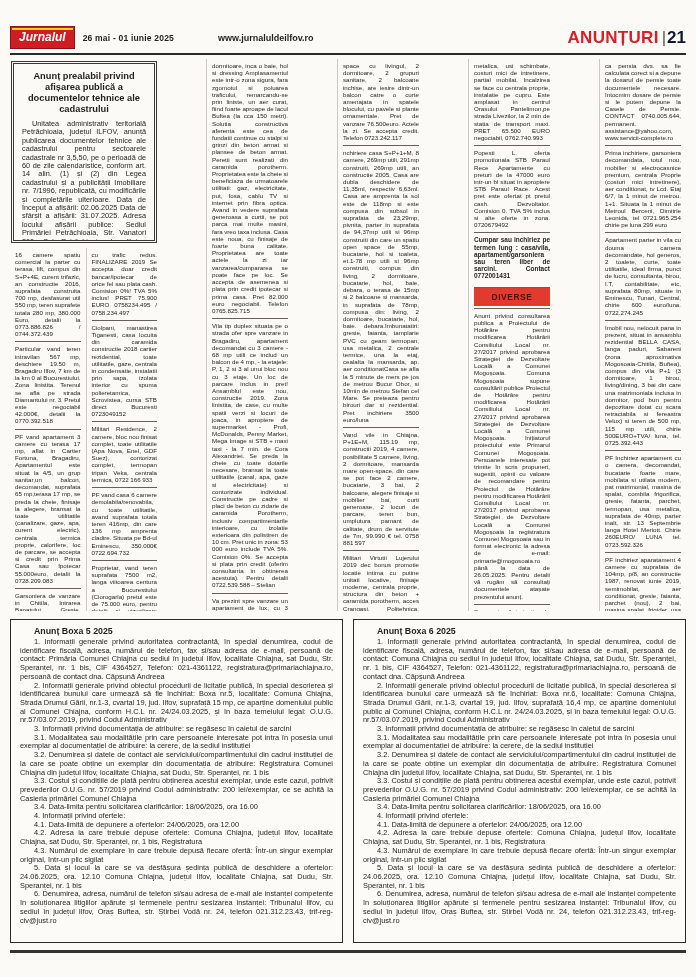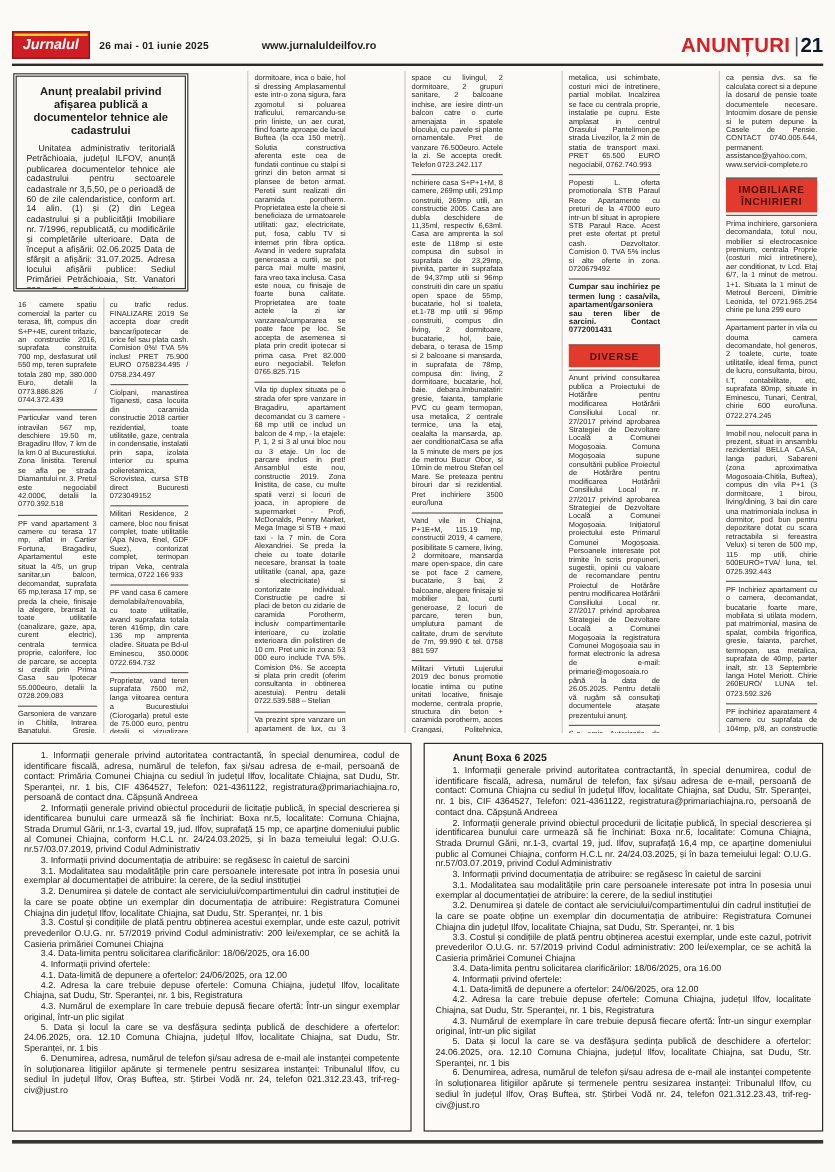--- a/index.html
+++ b/index.html
@@ -124,33 +124,33 @@
         <div class="ad bold-ad">Cumpar sau inchiriez pe termen lung : casa/vila, apartament/garsoniera sau teren liber de sarcini. Contact 0772001431</div>
         <div class="ad banner">DIVERSE</div>
         <div class="ad">Anunt privind consultarea publica a Proiectului de Hotărâre pentru modificarea Hotărârii Consiliului Local nr. 27/2017 privind aprobarea Strategiei de Dezvoltare Locală a Comunei Mogoșoaia. Comuna Mogoșoaia supune consultării publice Proiectul de Hotărâre pentru modificarea Hotărârii Consiliului Local nr. 27/2017 privind aprobarea Strategiei de Dezvoltare Locală a Comunei Mogoșoaia. Inițiatorul proiectului este Primarul Comunei Mogoșoaia. Persoanele interesate pot trimite în scris propuneri, sugestii, opinii cu valoare de recomandare pentru Proiectul de Hotărâre pentru modificarea Hotărârii Consiliului Local nr. 27/2017 privind aprobarea Strategiei de Dezvoltare Locală a Comunei Mogoșoaia la registratura Comunei Mogoșoaia sau in format electronic la adresa de e-mail: primarie@mogosoaia.ro până la data de 26.05.2025. Pentru detalii vă rugăm să consultați documentele atașate prezentului anunț.</div>
         <div class="ad">S-a emis Autorizatia de construire nr. 10529 din data de 12.12.2023 Denumire: Construire imobil locuinte colective P+4E+5E retras, locuri de parcare, amenajare incinta si organizare de santier.</div>
         <div class="ad">Cererile de înscriere și dosarele întocmite pentru participare la procedură pot fi depuse până la data de 25.09.2023, ora 10, la registratura primariei. Rezultatul atribuirii se va anunta in termen de 3 zile de la data incheierii procedurii.</div>
         <div class="ad">Agentia PERMANENT ASSISTANCE SRL va poate ajuta cu antecalcul pentru pensie.Facem toate demersurile pentru</div>
       </div>
     <div class="col">
 
     <div class="ad">ca pensia dvs. sa fie calculata corect si a depune la dosarul de pensie toate documentele necesare. Intocmim dosare de pensie si le putem depune la Casele de Pensie. CONTACT 0740.005.644, permanent. assistance@yahoo.com, www.servicii-complete.ro</div>
-        <div class="ad banner">IMOBILIARE ÎNCHIRIERI</div>
         <div class="ad">Prima inchiriere, garsoniera decomandata, totul nou, mobilier si electrocasnice premium, centrala Proprie (costuri mici intretinere), aer conditionat, tv Lcd. Etaj 6/7, la 1 minut de metrou. 1+1. Situata la 1 minut de Metroul Berceni, Dimitrie Leonida, tel 0721.965.254 chirie pe luna 299 euro</div>
         <div class="ad">Apartament parter in vila cu douma camera decomandate, hol generos, 2 toalete, curte, toate utilitatile, ideal firma, punct de lucru, consultanta, birou, I.T, contabilitate, etc, suprafata 80mp, situate in Eminescu, Tunari, Central, chirie 600 euro/luna. 0722.274.245</div>
         <div class="ad">Imobil nou, nelocuit pana in prezent, situat in ansamblu rezidential BELLA CASA, langa paduri, Sabareni (zona aproximativa Mogosoaia-Chitila, Buftea), compus din vila P+1 (3 dormitoare, 1 birou, living/dining, 3 bai din care una matrimoniala inclusa in dormitor, pod bun pentru depozitare dotat cu scara retractabila si fereastra Velux) si teren de 500 mp, 115 mp utili, chirie 500EURO+TVA/ luna, tel. 0725.392.443</div>
         <div class="ad">PF Inchiriez apartament cu o camera, decomandat, bucatarie foarte mare, mobilata si utilata modern, pat matrimonial, masina de spalat, combila frigorifica, gresie, faianta, parchet, termopan, usa metalica, suprafata de 40mp, parter inalt, str. 13 Septembrie langa Hotel Meriott. Chirie 260EURO/ LUNA tel. 0723.592.326</div>
         <div class="ad">PF inchiriez aparatament 4 camere cu suprafata de 104mp, p/8, an constructie 1987, renovat iunie 2019, semimobilat, aer conditionat, gresie, faianta, parchet (nou), 2 bai, masina spalat, frigider, usa metalica, situate pe str.Rascoala 1907 nr. 6, bl. 12, Pret 550 EURO/LUNA TEL 0745.463.078</div>
         <div class="ad">Proprietar închiriez garsoniera nemobilata in Pantelimon la 1000 metri de Cora vis a vis de fostul hotel Lebada lângă Mega Image, situate la parter, suprafata utilia de 25 mp, compartimentat circular, an constructive dupa 2000, PRET 600 RON/ luna. TEL 0722.517.965</div>
       </div>
 
   </div>
 
   <div class="legal-row">
     <div class="legal-box">
+      <div class="legal-title">Anunț Boxa 5 2025</div>
       <div>
 
       <p class="legal-p">1. Informații generale privind autoritatea contractantă, în special denumirea, codul de identificare fiscală, adresa, numărul de telefon, fax și/sau adresa de e-mail, persoană de contact: Primăria Comunei Chiajna cu sediul în județul Ilfov, localitate Chiajna, sat Dudu, Str. Speranței, nr. 1 bis, CIF 4364527, Telefon: 021-4361122, registratura@primariachiajna.ro, persoană de contact dna. Căpșună Andreea</p>
           <p class="legal-p">2. Informații generale privind obiectul procedurii de licitație publică, în special descrierea și identificarea bunului care urmează să fie închiriat: Boxa nr.5, localitate: Comuna Chiajna, Strada Drumul Gării, nr.1-3, cvartal 19, jud. Ilfov, suprafață 15 mp, ce aparține domeniului public al Comunei Chiajna, conform H.C.L nr. 24/24.03.2025, și în baza temeiului legal: O.U.G. nr.57/03.07.2019, privind Codul Administrativ</p>
           <p class="legal-p">3. Informații privind documentația de atribuire: se regăsesc în caietul de sarcini</p>
           <p class="legal-p">3.1. Modalitatea sau modalitățile prin care persoanele interesate pot intra în posesia unui exemplar al documentației de atribuire: la cerere, de la sediul instituției</p>
           <p class="legal-p">3.2. Denumirea și datele de contact ale serviciului/compartimentului din cadrul instituției de la care se poate obține un exemplar din documentația de atribuire: Registratura Comunei Chiajna din județul Ilfov, localitate Chiajna, sat Dudu, Str. Speranței, nr. 1 bis</p>
           <p class="legal-p">3.3. Costul și condițiile de plată pentru obținerea acestui exemplar, unde este cazul, potrivit prevederilor O.U.G. nr. 57/2019 privind Codul administrativ: 200 lei/exemplar, ce se achită la Casieria primăriei Comunei Chiajna</p>
           <p class="legal-p">3.4. Data-limita pentru solicitarea clarificărilor: 18/06/2025, ora 16.00</p>
           <p class="legal-p">4. Informații privind ofertele:</p>

